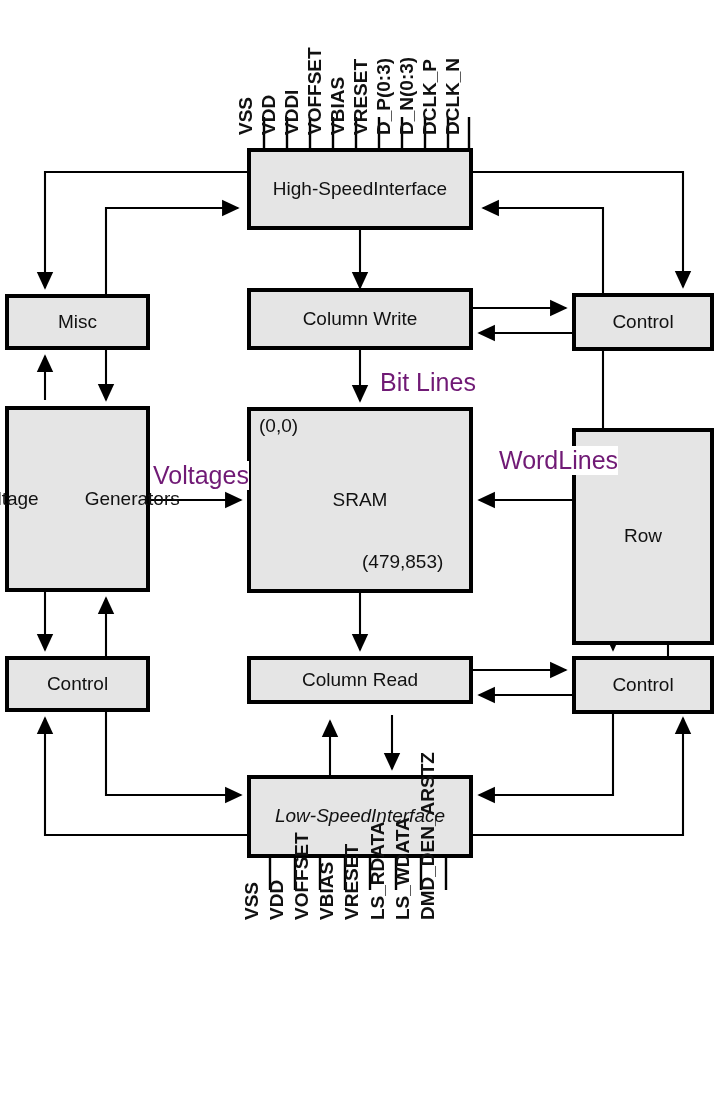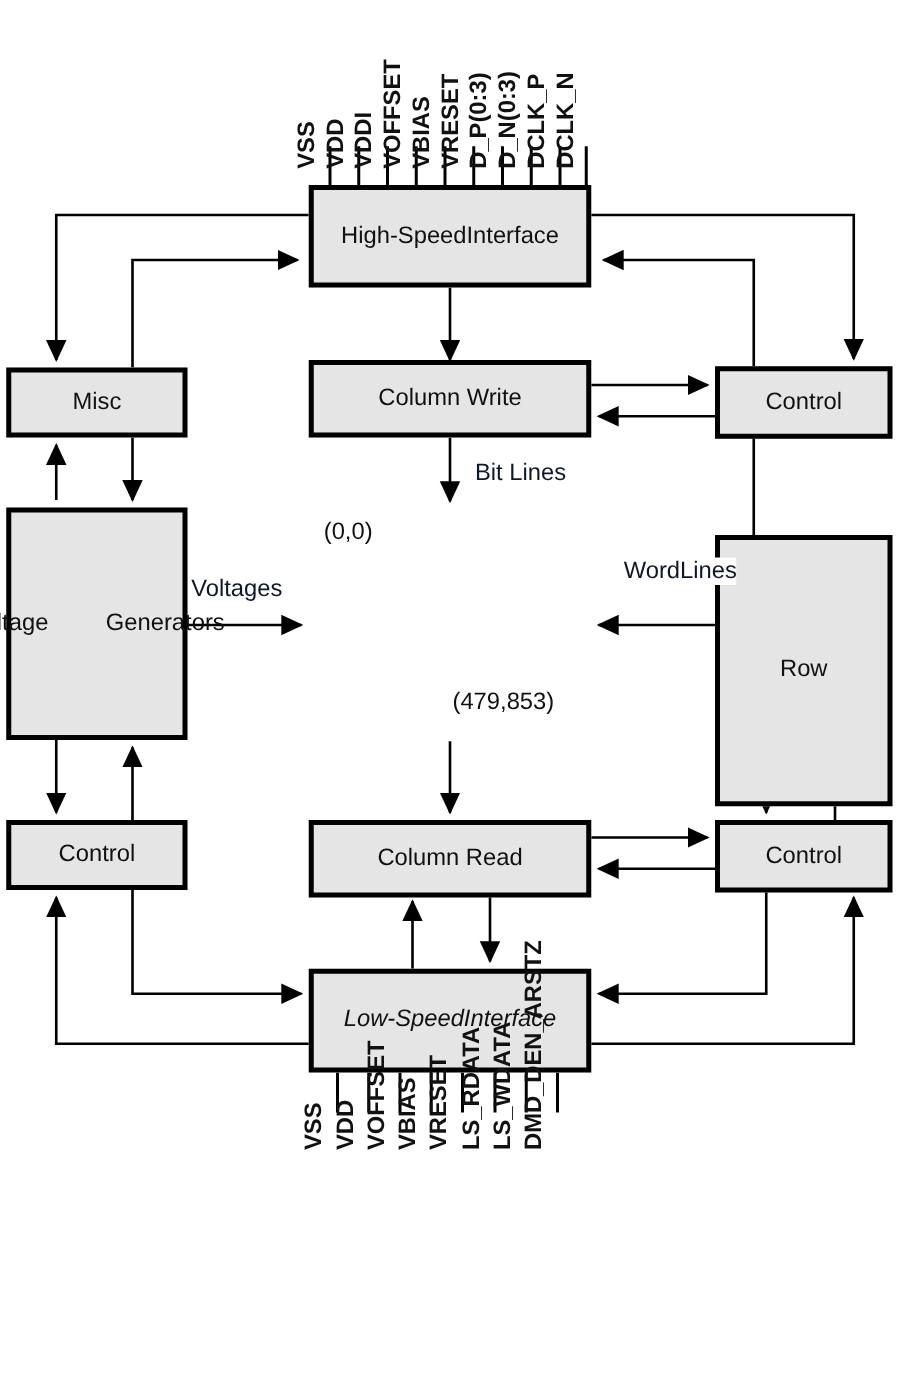--- a/index.html
+++ b/index.html
@@ -32,22 +32,22 @@
     justify-content: center;
     text-align: center;
     font-size: 19px;
     color: #111;
     line-height: 1.18;
     z-index: 3;
   }
   .blk span { display: block; }
   .lbl {
     position: absolute;
-    font-size: 19px;
-    color: #0f172a;
+    font-size: 25px;
+    color: #701a75;
     line-height: 1.15;
     text-align: center;
     z-index: 4;
     background: #fff;
     white-space: nowrap;
   }
   .corner {
     position: absolute;
     font-size: 19px;
     color: #111;
@@ -163,26 +163,27 @@
   <div class="blk twoline" style="left:247px; top:148px; width:226px; height:82px;"><span>High-Speed</span><span>Interface</span></div>
 
   <div class="blk" style="left:5px; top:294px; width:145px; height:56px;">Misc</div>
 
   <div class="blk" style="left:247px; top:288px; width:226px; height:62px;">Column Write</div>
 
   <div class="blk" style="left:572px; top:293px; width:142px; height:58px;">Control</div>
 
   <div class="blk twoline" style="left:5px; top:406px; width:145px; height:186px;gap:46px;"><span>Voltage</span><span>Generators</span></div>
 
+  <div class="blk" style="left:247px; top:407px; width:226px; height:186px;">SRAM</div>
 
   <div class="blk" style="left:572px; top:408px; width:142px; height:217px;margin-top:20px;">Row</div>
 
   <div class="blk" style="left:5px; top:656px; width:145px; height:56px;">Control</div>
 
-  <div class="blk" style="left:247px; top:656px; width:226px; height:62px;">Column Read</div>
+  <div class="blk" style="left:247px; top:656px; width:226px; height:48px;">Column Read</div>
 
   <div class="blk" style="left:572px; top:656px; width:142px; height:58px;">Control</div>
 
   <div class="blk twoline" style="left:247px; top:775px; width:226px; height:83px;font-style:italic;"><span>Low-Speed</span><span>Interface</span></div>
 
   <div class="lbl" style="left:380px; top:368px;">Bit Lines</div>
 
   <div class="lbl" style="left:153px; top:461px;">Voltages</div>
 
   <div class="lbl twoline" style="left:499px; top:446px; text-align:center;"><span>Word</span><span>Lines</span></div>

